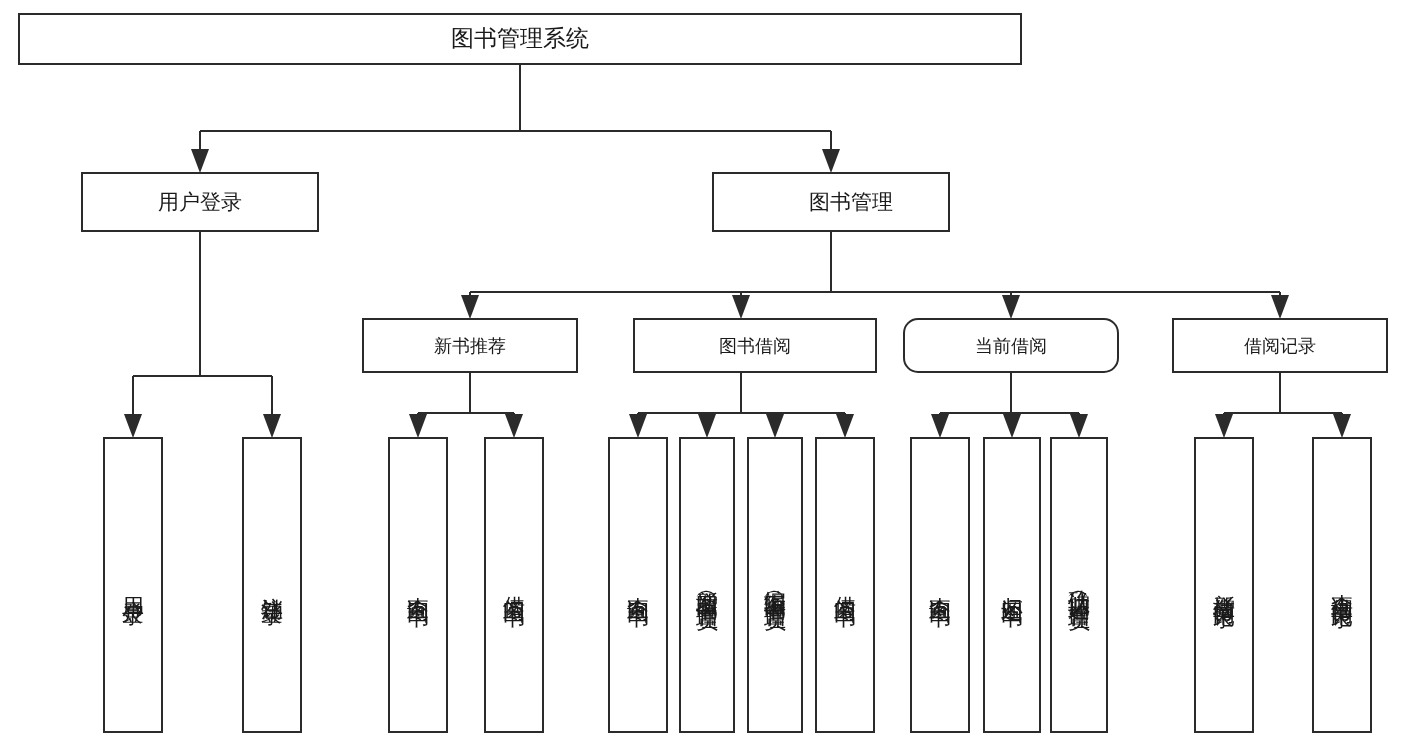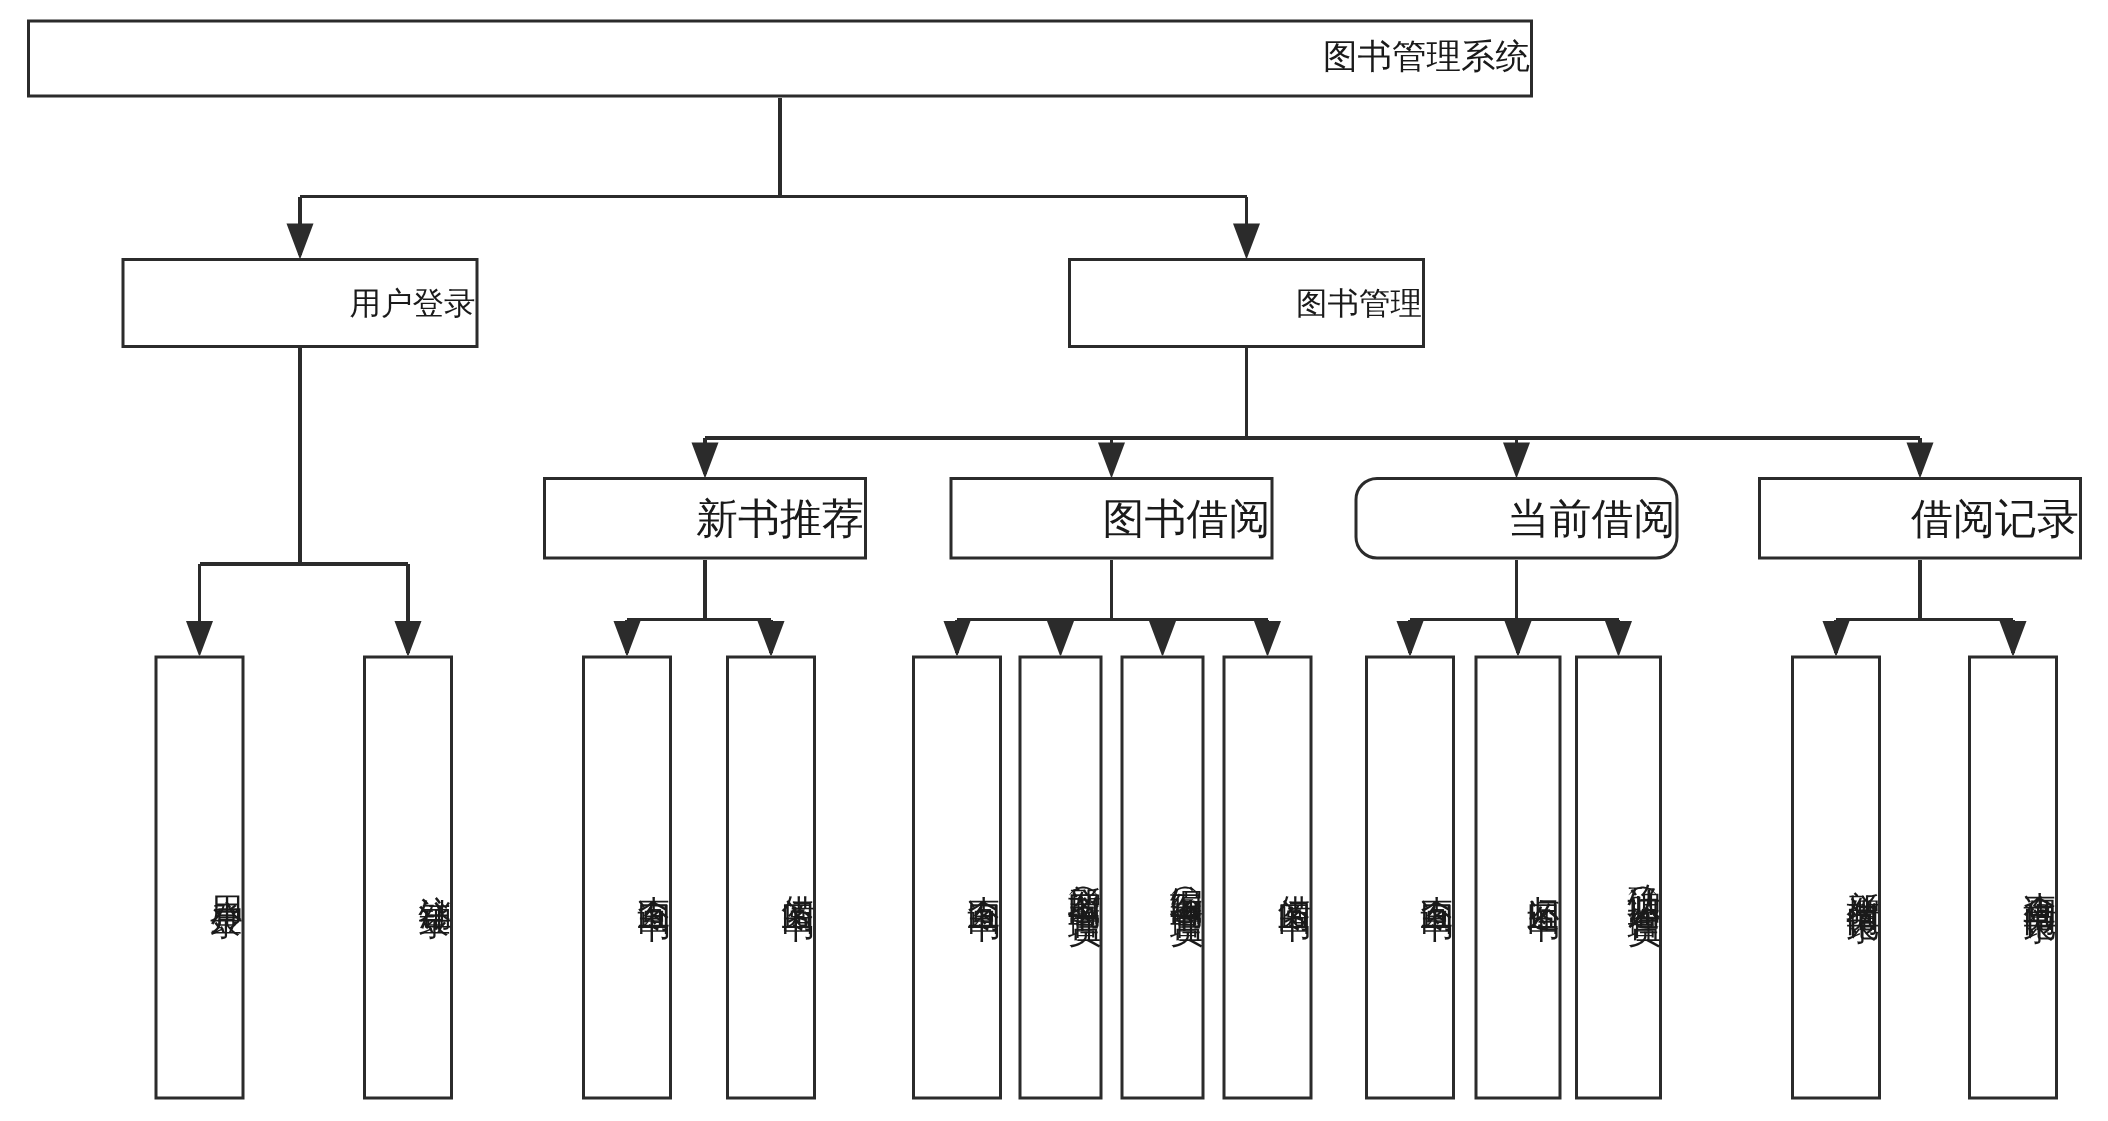--- a/index.html
+++ b/index.html
@@ -24,36 +24,36 @@
     width: 1405px;
     height: 747px;
   }
   .node {
     position: absolute;
     box-sizing: border-box;
     border: 2.5px solid #2b2b2b;
     background: #ffffff;
     display: flex;
     align-items: center;
-    justify-content: flex-end;
+    justify-content: center;
     color: #1a1a1a;
     z-index: 2;
   }
   .node-label {
     display: block;
     text-align: center;
     line-height: 1.18;
     white-space: nowrap;
   }
   
   .lvl-root .node-label { font-size: 23px; }
   
   .lvl-2 .node-label { font-size: 21px; }
   
-  .lvl-3 .node-label { font-size: 28px; }
+  .lvl-3 .node-label { font-size: 18px; }
   
   .leaf .node-label {
     writing-mode: vertical-rl;
     text-orientation: upright;
     font-size: 22px;
     letter-spacing: 3px;
     line-height: 1;
     white-space: nowrap;
   }
   .watermark {
@@ -134,21 +134,21 @@
       </div>
       <div class="node lvl-2" style="left: 81px; top: 172px; width: 238px; height: 60px;">
         <span class="node-label">用户登录</span>
       </div>
       <div class="node lvl-2" style="left: 712px; top: 172px; width: 238px; height: 60px; padding-left: 40px;">
         <span class="node-label">图书管理</span>
       </div>
       <div class="node lvl-3" style="left: 362px; top: 318px; width: 216px; height: 55px;">
         <span class="node-label">新书推荐</span>
       </div>
-      <div class="node lvl-3" style="left: 633px; top: 318px; width: 216px; height: 55px;">
+      <div class="node lvl-3" style="left: 633px; top: 318px; width: 244px; height: 55px;">
         <span class="node-label">图书借阅</span>
       </div>
       <div class="node lvl-3" style="left: 903px; top: 318px; width: 216px; height: 55px; border-radius: 15px;">
         <span class="node-label">当前借阅</span>
       </div>
       <div class="node lvl-3" style="left: 1172px; top: 318px; width: 216px; height: 55px;">
         <span class="node-label">借阅记录</span>
       </div>
       <div class="node leaf" style="left: 103px; top: 437px; width: 60px; height: 296px;">
         <span class="node-label">用户登录</span>

